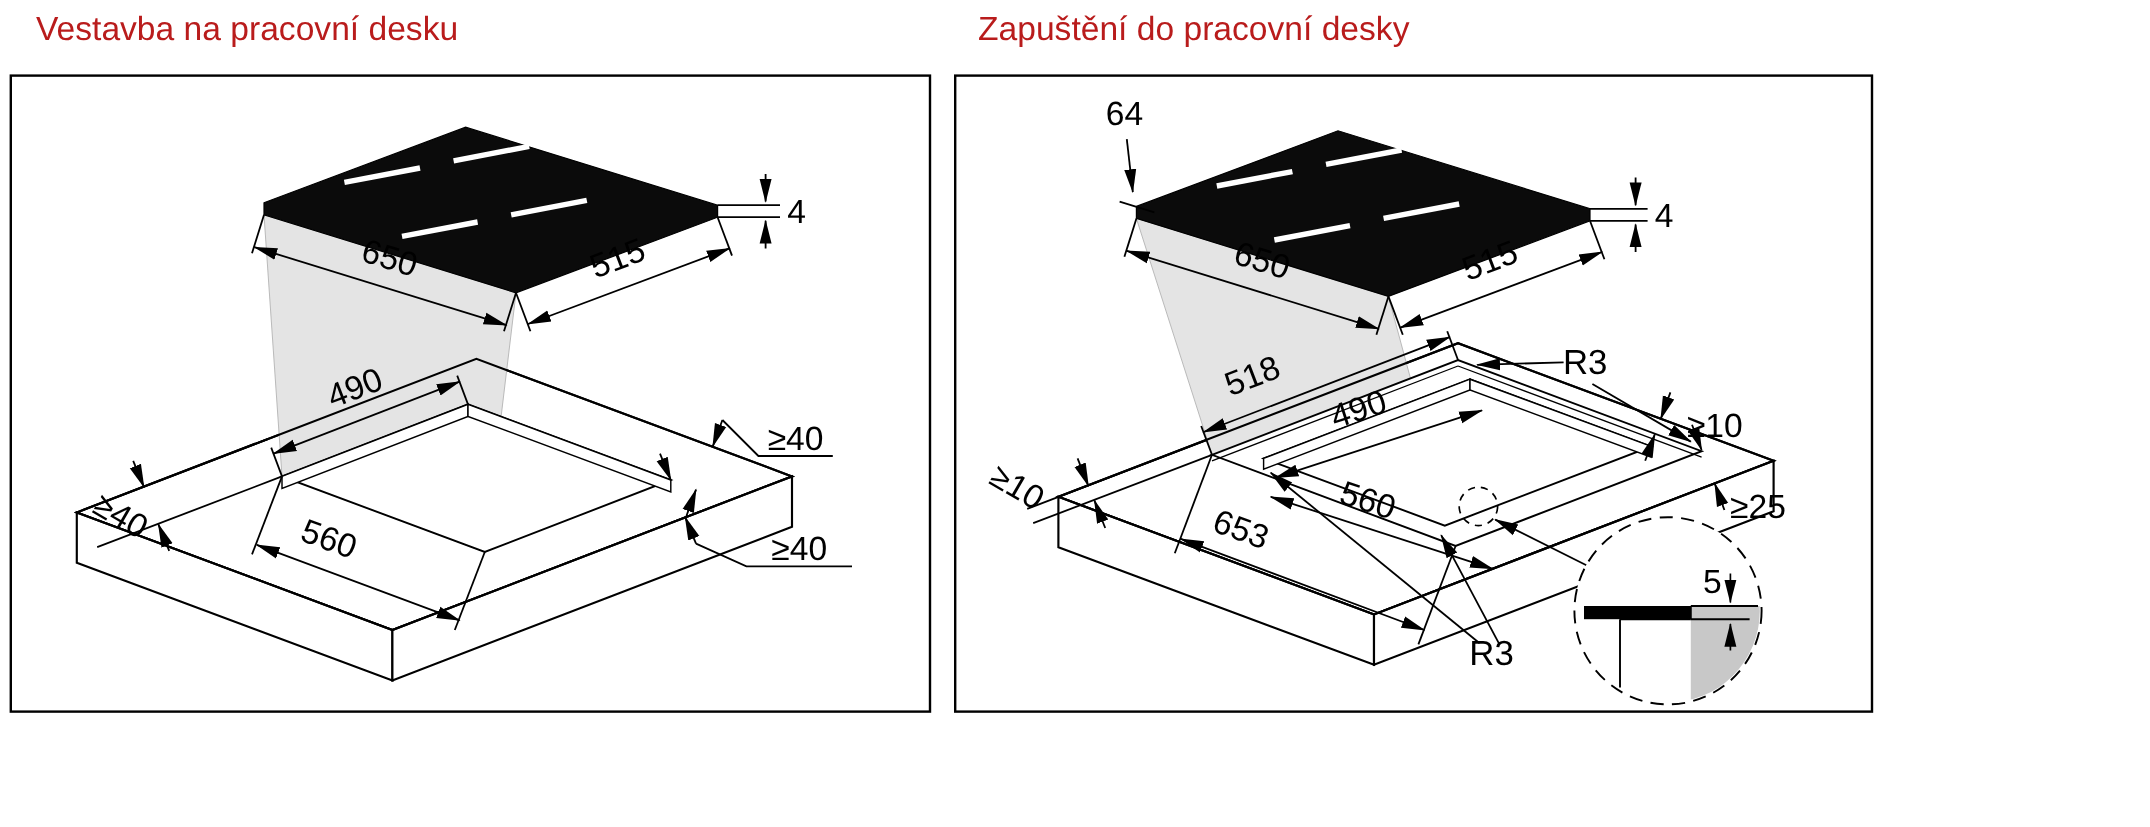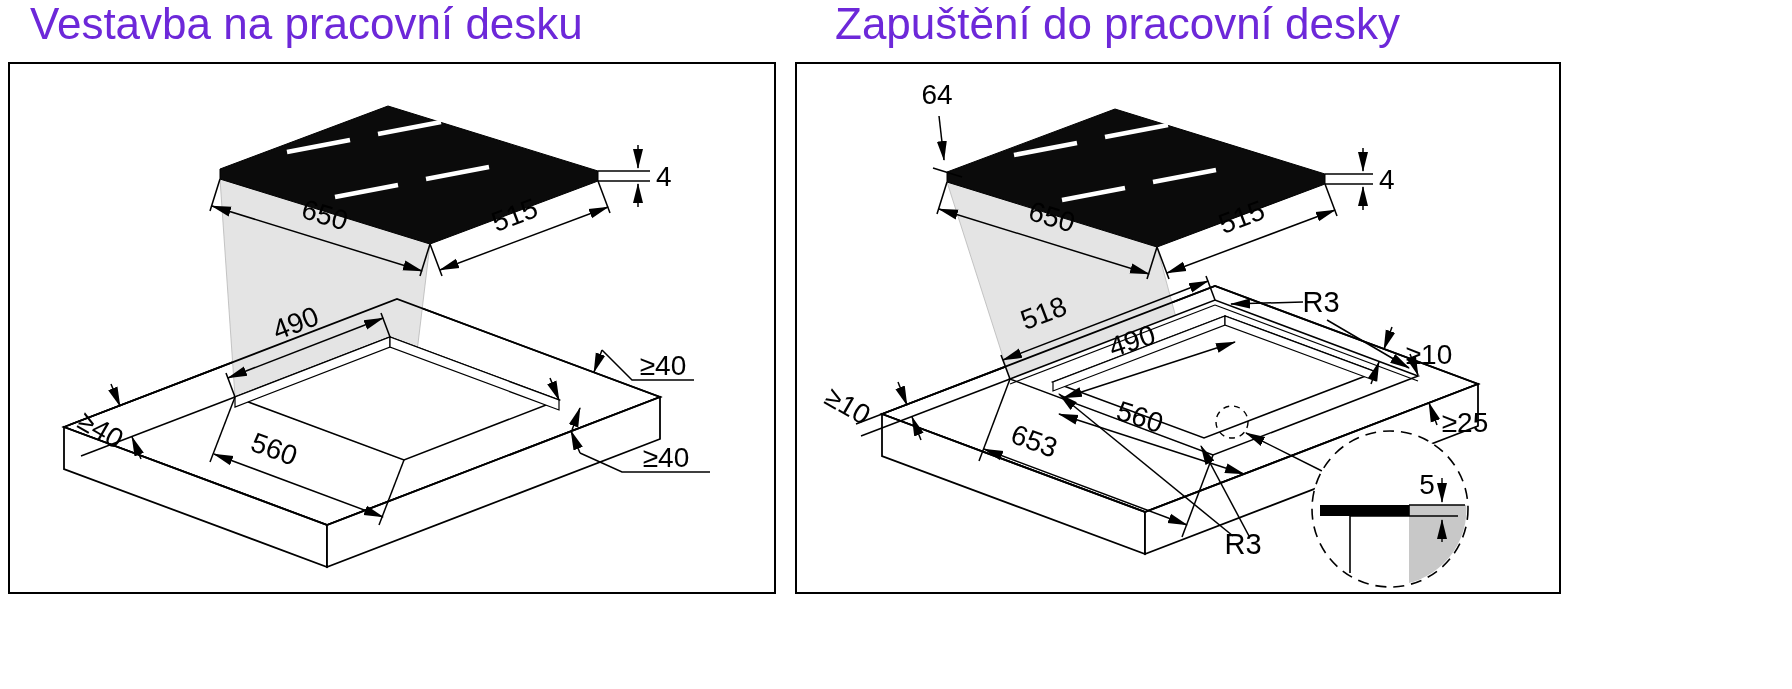--- a/index.html
+++ b/index.html
@@ -1,20 +1,20 @@
 <!DOCTYPE html>
 <html><head>
 <meta charset="utf-8">
 <style>
   html,body{margin:0;padding:0;background:#fff;}
   body{width:1792px;height:689px;position:relative;overflow:hidden;
        font-family:"Liberation Sans",sans-serif;color:#000;}
-  .title{position:absolute;top:4px;font-size:44px;line-height:40px;color:#6d28d9;white-space:nowrap;}
+  .title{position:absolute;top:4px;font-size:28px;line-height:40px;color:#b91c1c;white-space:nowrap;}
   #title-left{left:30px;}
-  #title-right{left:815px;margin-left:20px;}
+  #title-right{left:815px;}
   .panel{position:absolute;top:62px;border:2px solid #000;background:#fff;}
   #panel-left{left:8px;width:764px;height:528px;}
   #panel-right{left:795px;width:762px;height:528px;}
   svg{display:block;}
   text{font-family:"Liberation Sans",sans-serif;}
 </style>
 </head>
 <body>
 
 <div class="title" id="title-left">Vestavba na pracovní desku</div>

